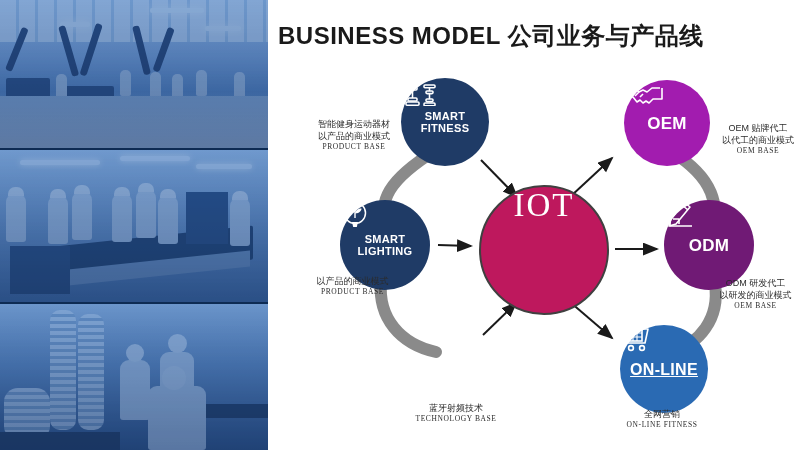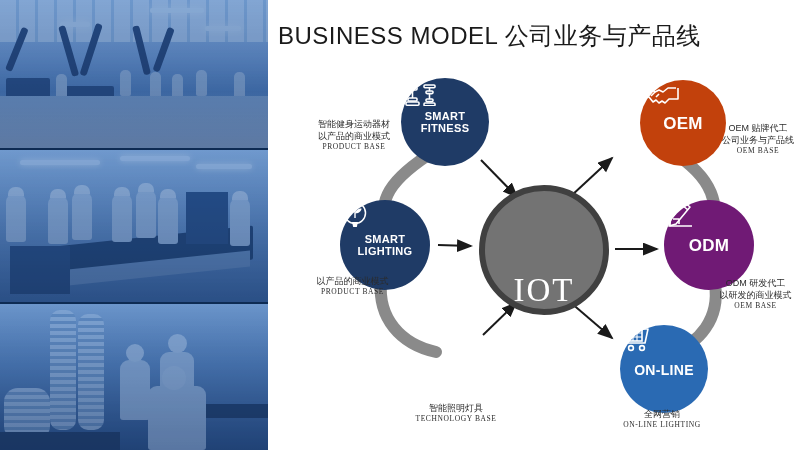--- a/index.html
+++ b/index.html
@@ -47,45 +47,45 @@
 
   
   .s3{background:linear-gradient(180deg,#b9d5ef 0%,#7aa8d6 40%,#2f639e 100%);}
   .s3 .hose{position:absolute;width:26px;background:repeating-linear-gradient(180deg,#dfeefb 0 4px,#9cc0e0 4px 7px);border-radius:10px;}
   .s3 .bench{position:absolute;background:#1d4677;}
   .s3 .man{position:absolute;background:#dbeaf8;border-radius:9px 9px 3px 3px;}
   .s3 .head{position:absolute;background:#e8f3fd;border-radius:50%;}
 
   
   .title{position:absolute;left:278px;top:20px;font-size:24px;color:#1a1a1a;
-    letter-spacing:.5px;white-space:nowrap;font-weight:400;}
+    letter-spacing:.5px;white-space:nowrap;font-weight:700;}
 
   
   .diagram{position:absolute;left:268px;top:0;width:532px;height:450px;}
   .diagram svg{position:absolute;left:0;top:0;}
 
   .node{position:absolute;border-radius:50%;display:flex;flex-direction:column;
     align-items:center;justify-content:center;color:#fff;text-align:center;}
   .node .lbl{font-weight:bold;line-height:1.05;letter-spacing:.3px;}
 
   .n-fitness{left:133px;top:78px;width:88px;height:88px;background:#1f3b66;}
   .n-lighting{left:72px;top:200px;width:90px;height:90px;background:#1f3b66;}
   .n-bluetooth{left:141px;top:325px;width:86px;height:86px;background:#1f3b66;}
-  .n-oem{left:372px;top:80px;width:86px;height:86px;background:#c2410c;}
+  .n-oem{left:356px;top:80px;width:86px;height:86px;background:#a21caf;}
   .n-odm{left:396px;top:200px;width:90px;height:90px;background:#701a75;}
   .n-online{left:352px;top:325px;width:88px;height:88px;background:#2a6ab3;}
 
   .n-fitness .lbl,.n-lighting .lbl,.n-bluetooth .lbl{font-size:11px;}
   .n-oem .lbl,.n-odm .lbl{font-size:17px;}
-  .n-online .lbl{font-size:14px;}
+  .n-online .lbl{font-size:16px;text-decoration:underline;}
   .node .ico{margin-bottom:2px;display:block;}
 
   .hub{position:absolute;left:211px;top:185px;width:130px;height:130px;border-radius:50%;
-    background:#737373;border:6px solid #404040;box-sizing:border-box;
-    display:flex;align-items:flex-end;justify-content:center;}
+    background:#be185d;border:2px solid #404040;box-sizing:border-box;
+    display:flex;align-items:flex-start;justify-content:center;}
   .hub span{color:#fff;font-size:33px;letter-spacing:2px;
     font-family:"Liberation Serif","DejaVu Serif",serif;}
 
   .cap{position:absolute;text-align:center;color:#2b2b2b;line-height:1.35;}
   .cap .cn{font-size:9px;display:block;}
   .cap .en{font-size:7.5px;letter-spacing:.6px;display:block;
     font-family:"Liberation Serif","DejaVu Serif",serif;}
   .cap-center{font-size:11px;line-height:1.45;color:#262626;text-align:left;}
 
   .c-fitness{left:26px;top:118px;width:120px;}
@@ -296,36 +296,36 @@
       <span class="cn">以产品的商业模式</span>
       <span class="en">PRODUCT BASE</span>
     </div>
 
     <div class="cap c-lighting">
       <span class="cn">以产品的商业模式</span>
       <span class="en">PRODUCT BASE</span>
     </div>
 
     <div class="cap c-bluetooth">
-      <span class="cn">智能照明灯具</span>
+      <span class="cn">蓝牙射频技术</span>
       <span class="en">TECHNOLOGY BASE</span>
     </div>
 
 
     <div class="cap c-oem">
       <span class="cn">OEM 贴牌代工</span>
-      <span class="cn">公司业务与产品线</span>
+      <span class="cn">以代工的商业模式</span>
       <span class="en">OEM BASE</span>
     </div>
 
     <div class="cap c-odm">
       <span class="cn">ODM 研发代工</span>
       <span class="cn">以研发的商业模式</span>
       <span class="en">OEM BASE</span>
     </div>
 
     <div class="cap c-online">
       <span class="cn">全网营销</span>
-      <span class="en">ON-LINE LIGHTING</span>
+      <span class="en">ON-LINE FITNESS</span>
     </div>
 
   </div>
 </div>
 
 </body></html>

